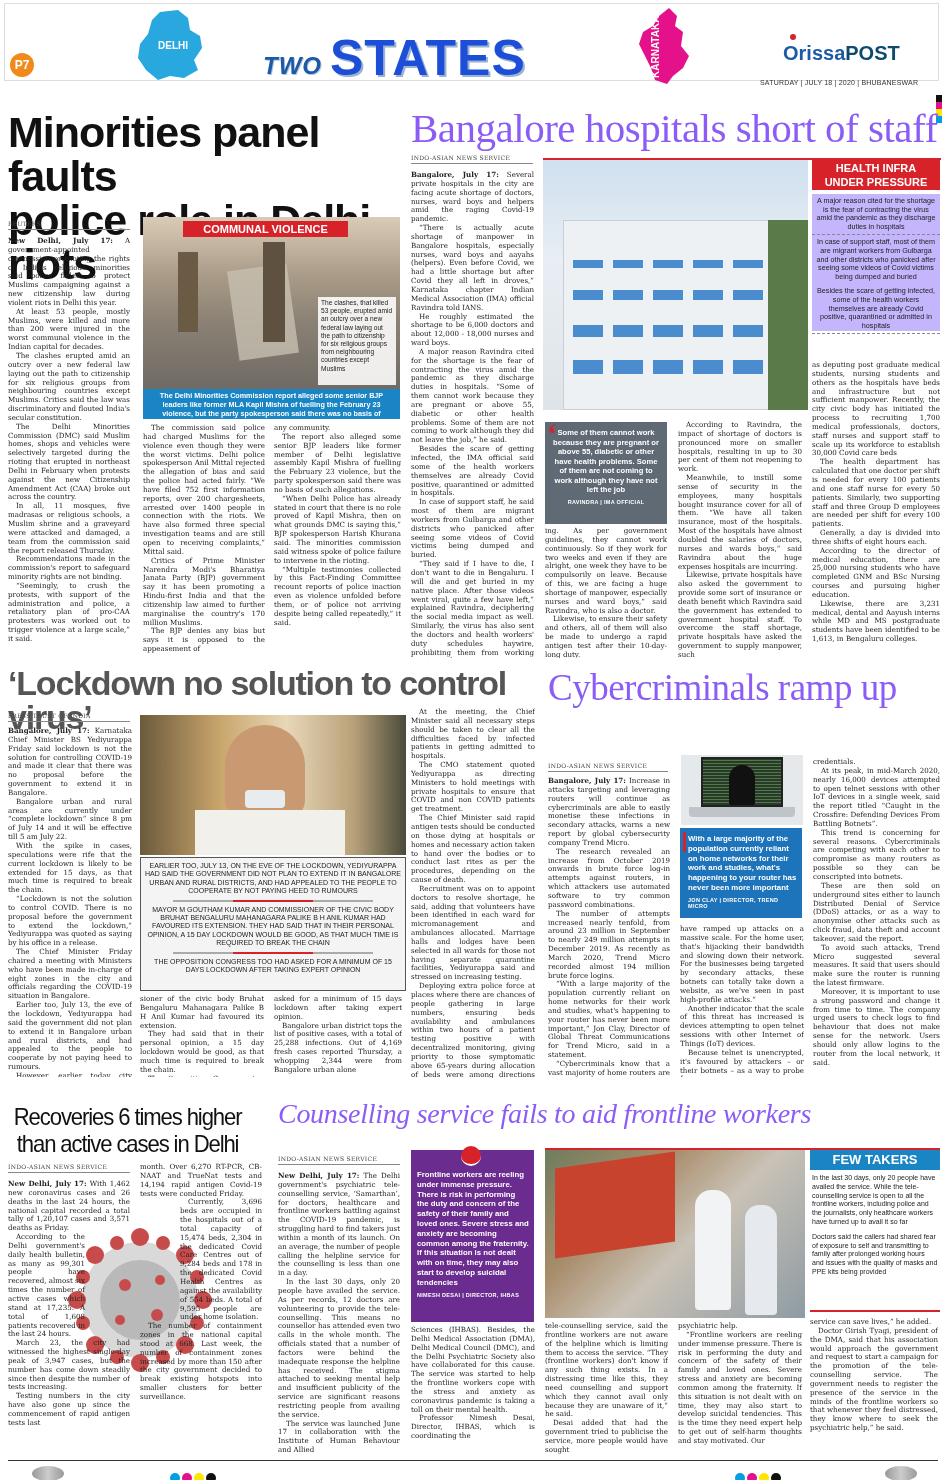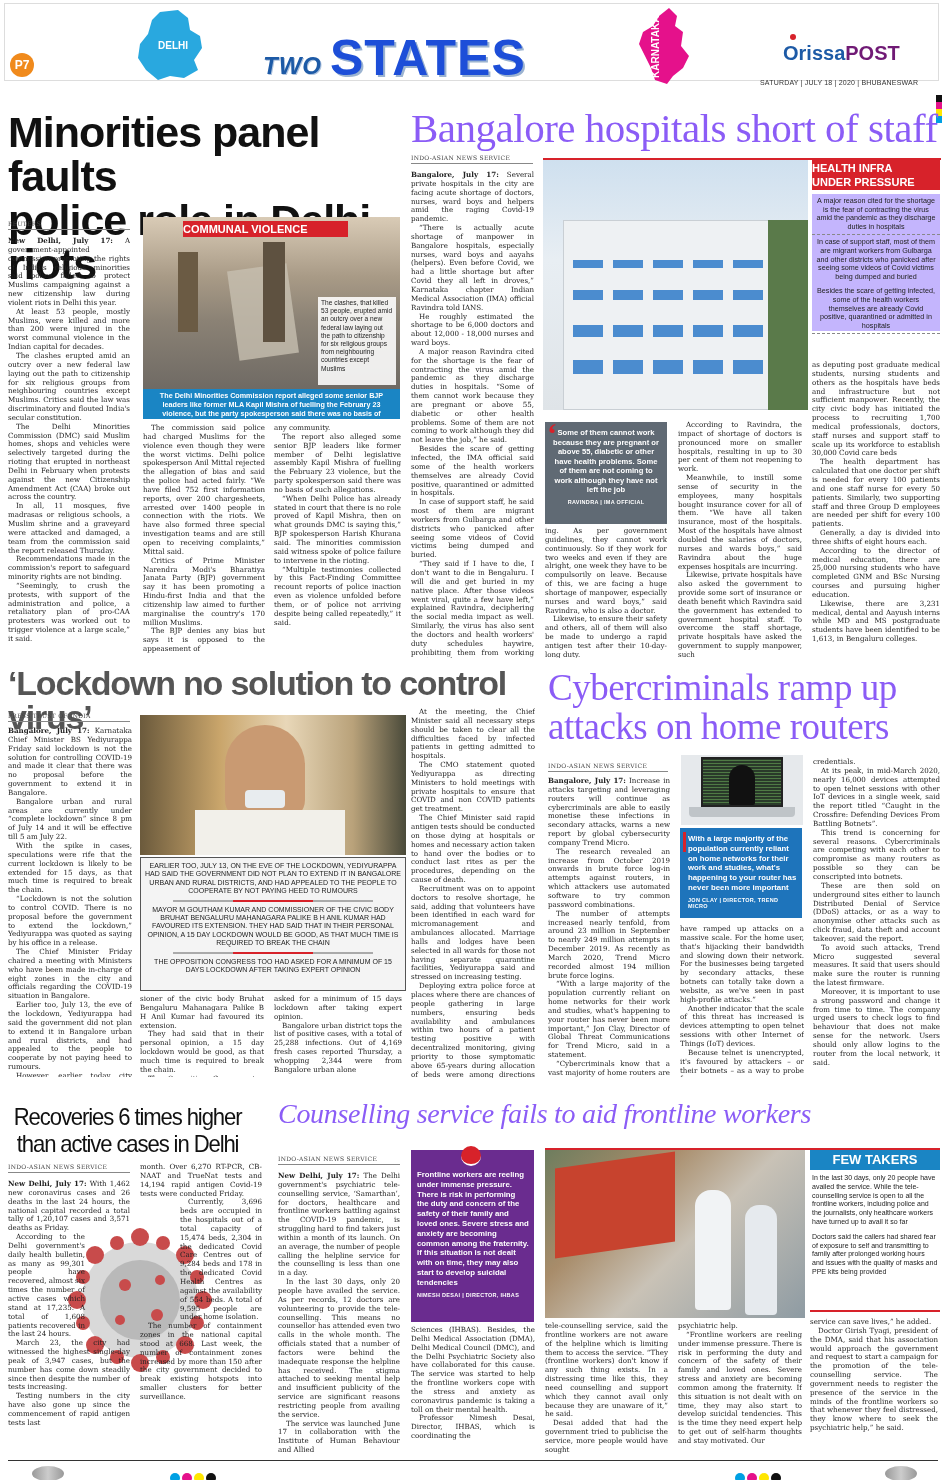--- a/index.html
+++ b/index.html
@@ -8,31 +8,31 @@
 .abs{position:absolute}
 .masthead{left:4px;top:3px;width:935px;height:78px;border:1px solid #ddd;background:#fff}
 .p7{left:10px;top:53px;width:24px;height:24px;border-radius:50%;background:#f08a1c;color:#fff;font:bold 12px "Liberation Sans",sans-serif;display:flex;align-items:center;justify-content:center}
 .delhi-map{left:130px;top:8px;width:90px;height:72px}
 .delhi-lbl{left:158px;top:40px;color:#fff;font:bold 10px "Liberation Sans",sans-serif}
 .two{left:263px;top:52px;color:#1d5aa6;font:italic bold 24px "Liberation Sans",sans-serif;letter-spacing:1px;text-shadow:1px 1px 0 #b0c4de}
 .states{left:330px;top:32px;color:#1d4ed8;font:bold 50px "Liberation Sans",sans-serif;letter-spacing:1px;line-height:52px;text-shadow:2px 2px 0 #9bb3d1}
 .ka-map{left:633px;top:6px;width:58px;height:78px}
 .ka-lbl{left:650px;top:40px;color:#fff;font:bold 10px "Liberation Sans",sans-serif;transform:rotate(-90deg);transform-origin:left top;top:78px}
 .op-logo{left:783px;top:42px;font:bold 20px "Liberation Sans",sans-serif;color:#1d5aa6}
-.op-logo span{color:#701a75}
+.op-logo span{color:#0c4a6e}
 .dateline{left:760px;top:79px;font:7px "Liberation Sans",sans-serif;color:#333;letter-spacing:.2px}
 .h1{font-family:"Liberation Sans",sans-serif;font-weight:bold;color:#111;letter-spacing:-1px;line-height:1}
 .h-serif{font-family:Liberation Serif, serif;color:#8b5cf6;line-height:1}
 .byline{font:6px "DejaVu Serif",serif;color:#444;border-bottom:1.5px solid #888;padding-bottom:2px;letter-spacing:.3px}
 .col{font-size:7.1px;line-height:8.85px;text-align:justify;color:#222;overflow:hidden}
 .col p{text-indent:8px}
 .col p.lead{text-indent:0}
 .col b{font-weight:bold}
 .photo{overflow:hidden}
-.redtag{background:#d7222a;color:#fff;font:bold 11px "Liberation Sans",sans-serif;}
+.redtag{background:#d7222a;color:#fff;font:bold 11px "Liberation Sans",sans-serif;text-align:center}
 .caption-blue{background:#1a85c4;color:#fff;font:bold 7.2px "Liberation Sans",sans-serif;text-align:center;line-height:9px;padding:2px 16px}
 .sidebar-item{font:7.2px "Liberation Sans",sans-serif;text-align:center;line-height:8.6px;padding:3px 3px;border-bottom:1px dashed #888;color:#222}
 .quote-box{color:#fff;font:bold 8px "Liberation Sans",sans-serif;line-height:10px;padding:6px 6px}
 .quote-attr{font:bold 5.5px "Liberation Sans",sans-serif;margin-top:4px;letter-spacing:.3px}
 .quote-mark{color:#d7222a;font:bold 30px "Liberation Serif",serif;line-height:20px}
 .info-box{border:1px solid #555;background:#f4f4f4;font:7px "Liberation Sans",sans-serif;text-align:center;line-height:8.4px;padding:4px 4px;color:#222}
 .divider-red{height:2px;margin:4px auto;background:linear-gradient(90deg,transparent 0,#aaa 0,#aaa 30%,#d7222a 30%,#d7222a 70%,#aaa 70%,#aaa 100%)}
 .rule{background:#333}
 .reg{width:10px;height:10px;border-radius:50%;display:inline-block;margin-right:2px}
 .oval{width:32px;height:15px;border-radius:50%;background:linear-gradient(90deg,#999,#ccc,#999)}
@@ -178,21 +178,20 @@
 <div class="abs col" style="left:411px;top:708px;width:124px;height:370px">
   <p>At the meeting, the Chief Minister said all necessary steps should be taken to clear all the difficulties faced by infected patients in getting admitted to hospitals.</p>
   <p>The CMO statement quoted Yediyurappa as directing Ministers to hold meetings with private hospitals to ensure that COVID and non COVID patients get treatment.</p>
   <p>The Chief Minister said rapid antigen tests should be conducted on those dying at hospitals or homes and necessary action taken to hand over the bodies or to conduct last rites as per the procedures, depending on the cause of death.</p>
   <p>Recruitment was on to appoint doctors to resolve shortage, he said, adding that volunteers have been identified in each ward for micromanagement and ambulances allocated. Marriage halls and lodges have been selected in all wards for those not having separate quarantine facilities, Yediyurappa said and stressed on increasing testing.</p>
   <p>Deploying extra police force at places where there are chances of people gathering in large numbers, ensuring beds availability and ambulances within two hours of a patient testing positive with decentralized monitoring, giving priority to those symptomatic above 65-years during allocation of beds were among directions given by the Chief Minister.</p>
 </div>
 
 <div class="abs h-serif" style="left:548px;top:668px;font-size:37px;width:395px;line-height:39px;letter-spacing:-.5px">
   <div>Cybercriminals ramp up</div>
-  <div>attacks on home routers</div>
 </div>
 <div class="abs byline" style="left:548px;top:762px;width:120px">INDO-ASIAN NEWS SERVICE</div>
 <div class="abs col" style="left:548px;top:777px;width:122px;height:300px">
   <p class="lead"><b>Bangalore, July 17:</b> <span>Increase in attacks targeting and leveraging routers will continue as cybercriminals are able to easily monetise these infections in secondary attacks, warns a new report by global cybersecurity company Trend Micro.</span></p>
   <p>The research revealed an increase from October 2019 onwards in brute force log-in attempts against routers, in which attackers use automated software to try common password combinations.</p>
   <p>The number of attempts increased nearly tenfold, from around 23 million in September to nearly 249 million attempts in December 2019. As recently as March 2020, Trend Micro recorded almost 194 million brute force logins.</p>
   <p>“With a large majority of the population currently reliant on home networks for their work and studies, what's happening to your router has never been more important,” Jon Clay, Director of Global Threat Communications for Trend Micro, said in a statement.</p>
   <p>“Cybercriminals know that a vast majority of home routers are insecure with default credentials and</p>
 </div>
 <div class="abs photo" style="left:681px;top:755px;width:122px;height:70px;background:#e6e9ec">

